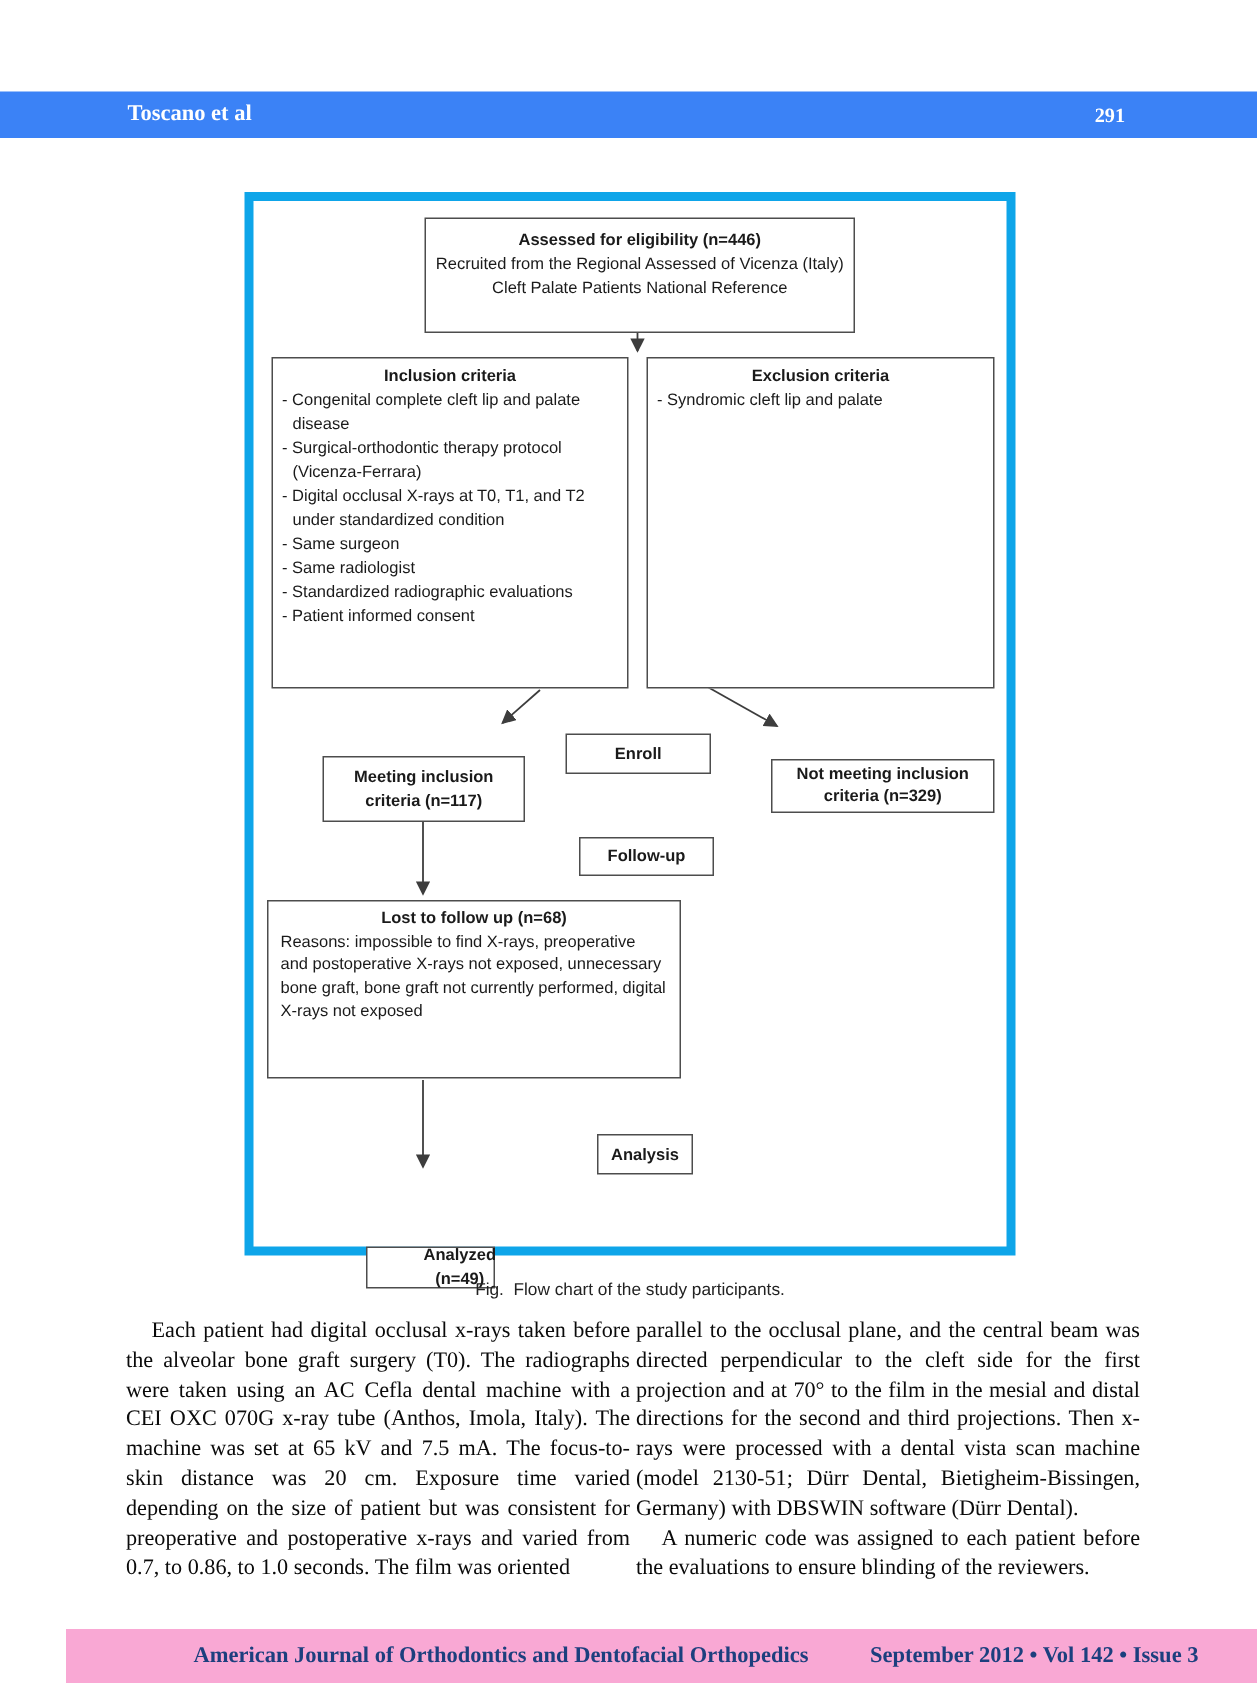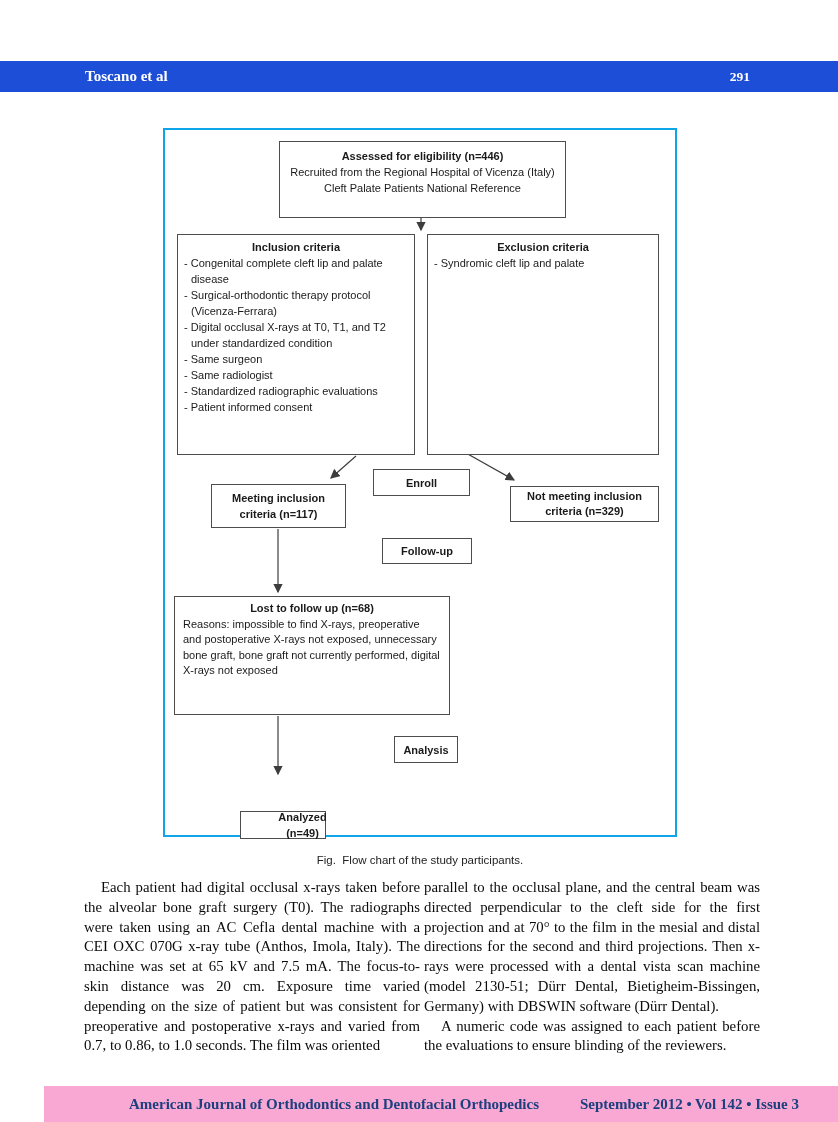--- a/index.html
+++ b/index.html
@@ -5,43 +5,44 @@
   html,body { margin:0; padding:0; }
   body {
     width:838px; height:1122px; position:relative;
     background:#ffffff; overflow:hidden;
     font-family:"Liberation Serif", serif;
   }
 
   
   .header-bar {
     position:absolute; left:0; top:61px; width:838px; height:31px;
-    background:#1d4ed8; color:#ffffff; box-sizing:border-box;
+    background:#3b82f6; color:#ffffff; box-sizing:border-box;
     display:flex; align-items:center; justify-content:space-between;
     padding:0 88px 0 85px;
     font-family:"Liberation Serif", serif; font-weight:bold;
   }
   .header-author { font-size:15px; }
   .header-page { font-size:13.5px; font-weight:bold; }
 
   
   .flowchart {
     position:absolute; left:163px; top:128px; width:514px; height:709px;
-    border:2px solid #0ea5e9; background:#fff; box-sizing:border-box;
+    border:6px solid #0ea5e9; background:#fff; box-sizing:border-box;
     font-family:"Liberation Sans", sans-serif; color:#1a1a1a;
   }
   .fc-box {
     position:absolute; border:1px solid #4d4d4d; background:#fff;
     box-sizing:border-box; font-size:11px; line-height:16px;
   }
   .fc-title { font-weight:bold; text-align:center; }
   .fc-center { text-align:center; }
   .fc-label {
     display:flex; align-items:center; justify-content:center;
     font-weight:bold;
+    margin-top:16px;
   }
   .fc-assessed { left:114px; top:11px; width:287px; height:77px; padding-top:6px; text-align:center; }
   .fc-inclusion { left:12px; top:104px; width:238px; height:221px; padding:4px 6px 0 6px; }
   .fc-exclusion { left:262px; top:104px; width:232px; height:221px; padding:4px 6px 0 6px; }
   .fc-item { text-indent:-7px; padding-left:7px; }
   .fc-enroll { left:208px; top:339px; width:97px; height:27px; }
   .fc-meeting { left:46px; top:354px; width:135px; height:44px; flex-direction:column; }
   .fc-notmeeting { left:345px; top:356px; width:149px; height:36px; flex-direction:column; line-height:15px; }
   .fc-followup { left:217px; top:408px; width:90px; height:26px; }
   .fc-lost { left:9px; top:466px; width:276px; height:119px; padding:4px 8px 0 8px; line-height:15.5px; }
@@ -96,21 +97,21 @@
     </defs>
     <line x1="256" y1="88" x2="256" y2="100" stroke="#3d3d3d" stroke-width="1.2" marker-end="url(#ah)"></line>
     <line x1="191" y1="326" x2="166" y2="348" stroke="#3d3d3d" stroke-width="1.2" marker-end="url(#ah)"></line>
     <line x1="301" y1="323" x2="349" y2="350" stroke="#3d3d3d" stroke-width="1.2" marker-end="url(#ah)"></line>
     <line x1="113" y1="399" x2="113" y2="462" stroke="#3d3d3d" stroke-width="1.2" marker-end="url(#ah)"></line>
     <line x1="113" y1="586" x2="113" y2="644" stroke="#3d3d3d" stroke-width="1.2" marker-end="url(#ah)"></line>
   </svg>
 
   <div class="fc-box fc-assessed">
     <div class="fc-title">Assessed for eligibility (n=446)</div>
-    <div class="fc-center">Recruited from the Regional Hospital of Vicenza (Italy)</div>
+    <div class="fc-center">Recruited from the Regional Assessed of Vicenza (Italy)</div>
     <div class="fc-center">Cleft Palate Patients National Reference</div>
   </div>
 
   <div class="fc-box fc-inclusion">
     <div class="fc-title">Inclusion criteria</div>
     <div class="fc-item">- Congenital complete cleft lip and palate disease</div>
     <div class="fc-item">- Surgical-orthodontic therapy protocol (Vicenza-Ferrara)</div>
     <div class="fc-item">- Digital occlusal X-rays at T0, T1, and T2 under standardized condition</div>
     <div class="fc-item">- Same surgeon</div>
     <div class="fc-item">- Same radiologist</div>

